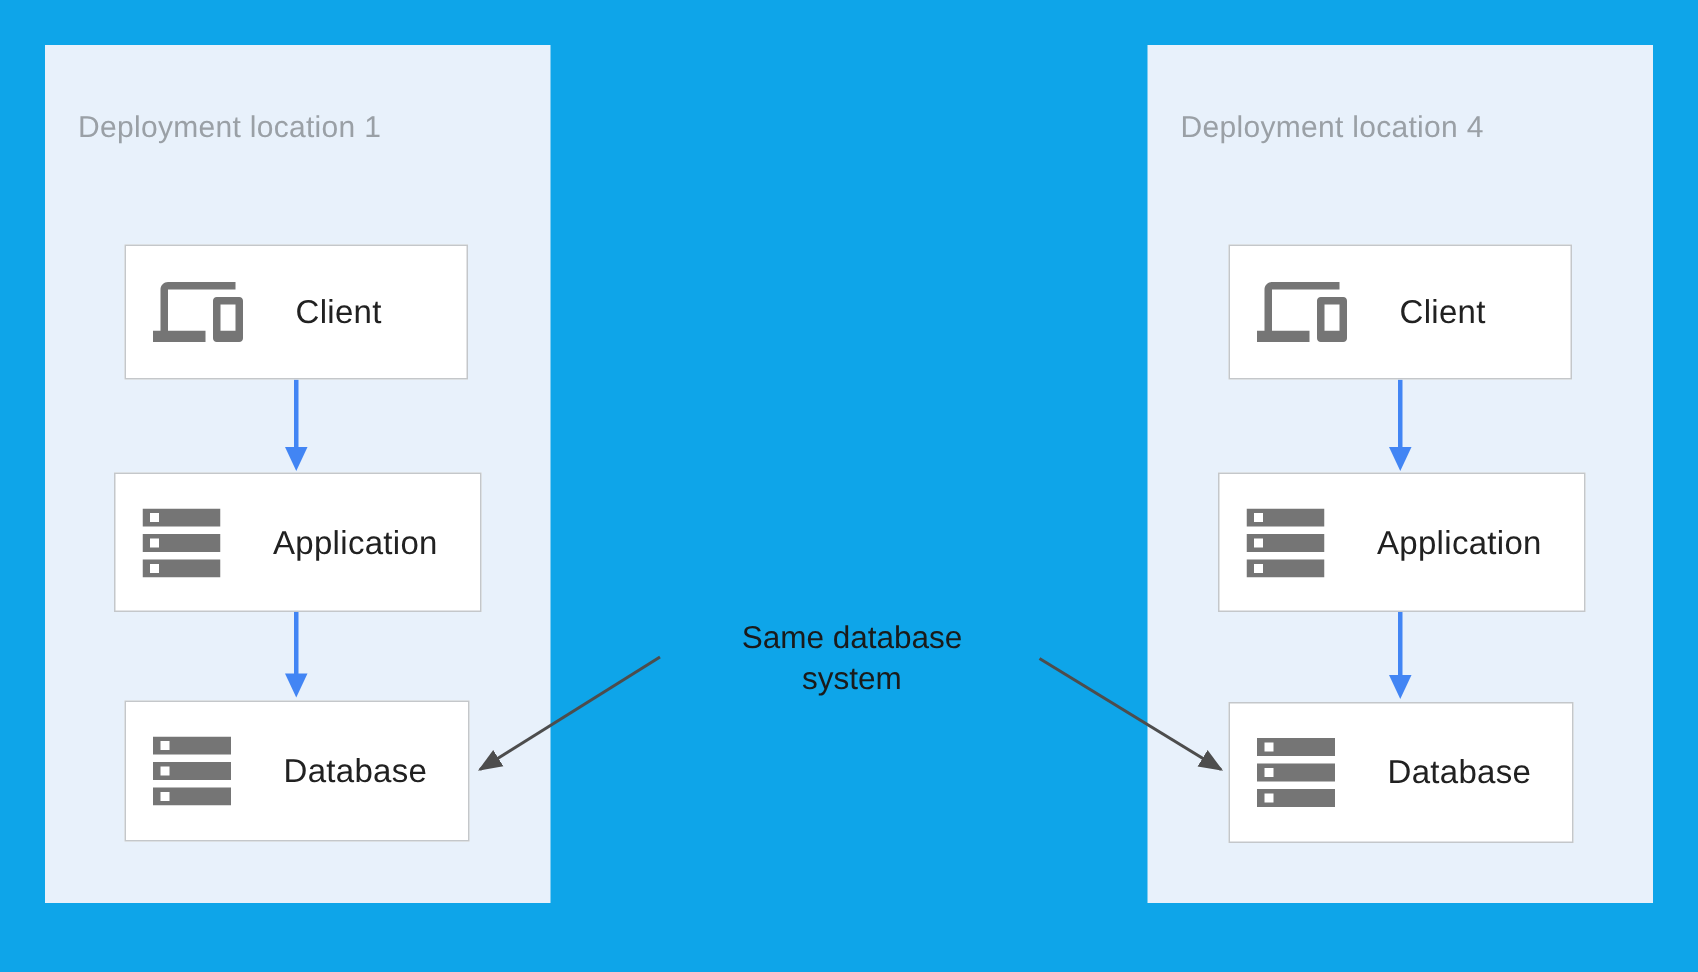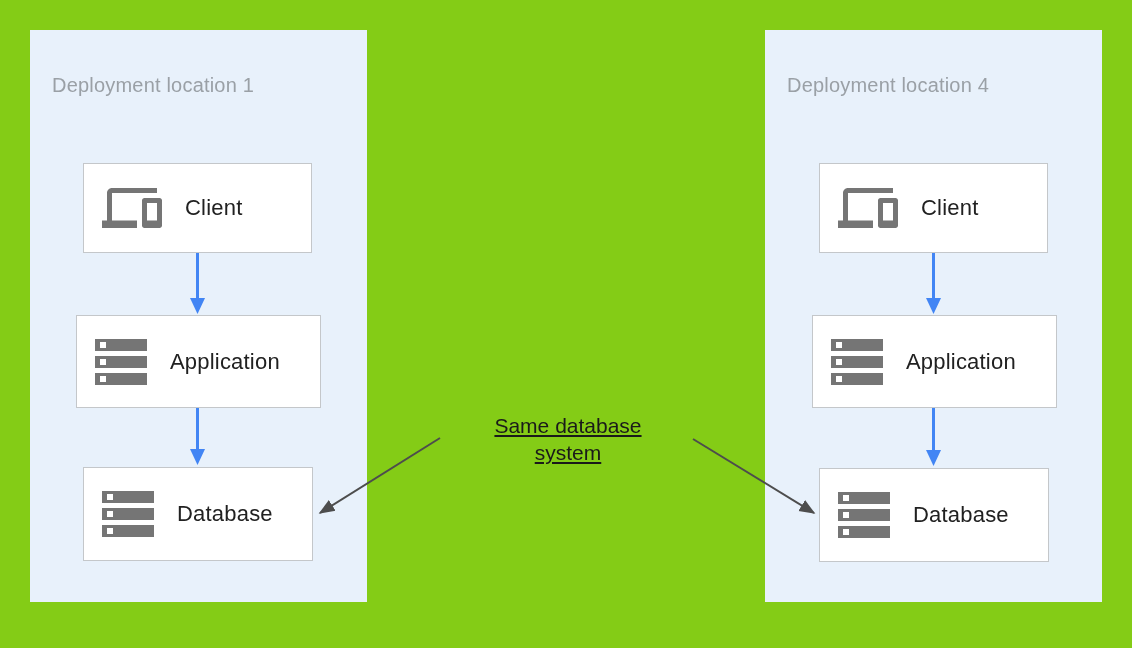--- a/index.html
+++ b/index.html
@@ -9,50 +9,50 @@
     --node-bg:#ffffff;
     --node-text:#212121;
     --icon-gray:#757575;
     --flow-arrow:#4285f4;
     --annotation-arrow:#4d4d4d;
     --annotation-text:#1a1a1a;
   }
   *{margin:0;padding:0;box-sizing:border-box;}
   html,body{width:1132px;height:648px;background:#ffffff;overflow:hidden;
     font-family:"Liberation Sans","DejaVu Sans",sans-serif;}
-  .canvas{position:relative;width:1132px;height:648px;background:#84cc16;padding-left:12px;}
+  .canvas{position:relative;width:1132px;height:648px;background:#0ea5e9;padding-left:12px;}
 
   .panel{position:absolute;top:30px;width:337px;height:572px;background:var(--panel-bg);}
   .panel-left{left:30px;}
   .panel-right{left:765px;}
   .panel-title{position:absolute;left:22px;top:44px;font-size:20px;letter-spacing:.2px;
     color:var(--panel-title);white-space:nowrap;}
 
-  .node{position:absolute;display:flex;align-items:center;gap:23px;padding-left:18px;
+  .node{position:absolute;display:flex;align-items:center;gap:35px;padding-left:18px;
     background:var(--node-bg);border:1px solid var(--node-border);}
   .node-label{font-size:22px;color:var(--node-text);white-space:nowrap;letter-spacing:.2px;}
   .icon-wrap{display:flex;align-items:center;justify-content:center;flex:0 0 auto;}
   .icon-fill{fill:var(--icon-gray);}
   .icon-hole{fill:#ffffff;}
 
   .node-client-l   {left:83px; top:163px;width:229px;height:90px;}
   .node-app-l      {left:76px; top:315px;width:245px;height:93px;}
   .node-db-l       {left:83px; top:467px;width:230px;height:94px;}
   .node-client-r   {left:819px;top:163px;width:229px;height:90px;}
   .node-app-r      {left:812px;top:315px;width:245px;height:93px;}
   .node-db-r       {left:819px;top:468px;width:230px;height:94px;}
 
   .overlay{position:absolute;left:0;top:0;width:1132px;height:648px;pointer-events:none;}
   .flow-line{stroke:var(--flow-arrow);stroke-width:3;}
   .flow-head{fill:var(--flow-arrow);}
   .ann-line{stroke:var(--annotation-arrow);stroke-width:2;}
   .ann-head{fill:var(--annotation-arrow);}
 
   .annotation{position:absolute;left:478px;top:412px;width:180px;text-align:center;
-    font-size:21px;line-height:27px;color:var(--annotation-text);text-decoration:underline;}
+    font-size:21px;line-height:27px;color:var(--annotation-text);}
 </style>
 </head>
 <body>
 
 <div class="canvas">
 
   <div class="panel panel-left">
     <div class="panel-title">Deployment location 1</div>
   </div>
   <div class="panel panel-right">

